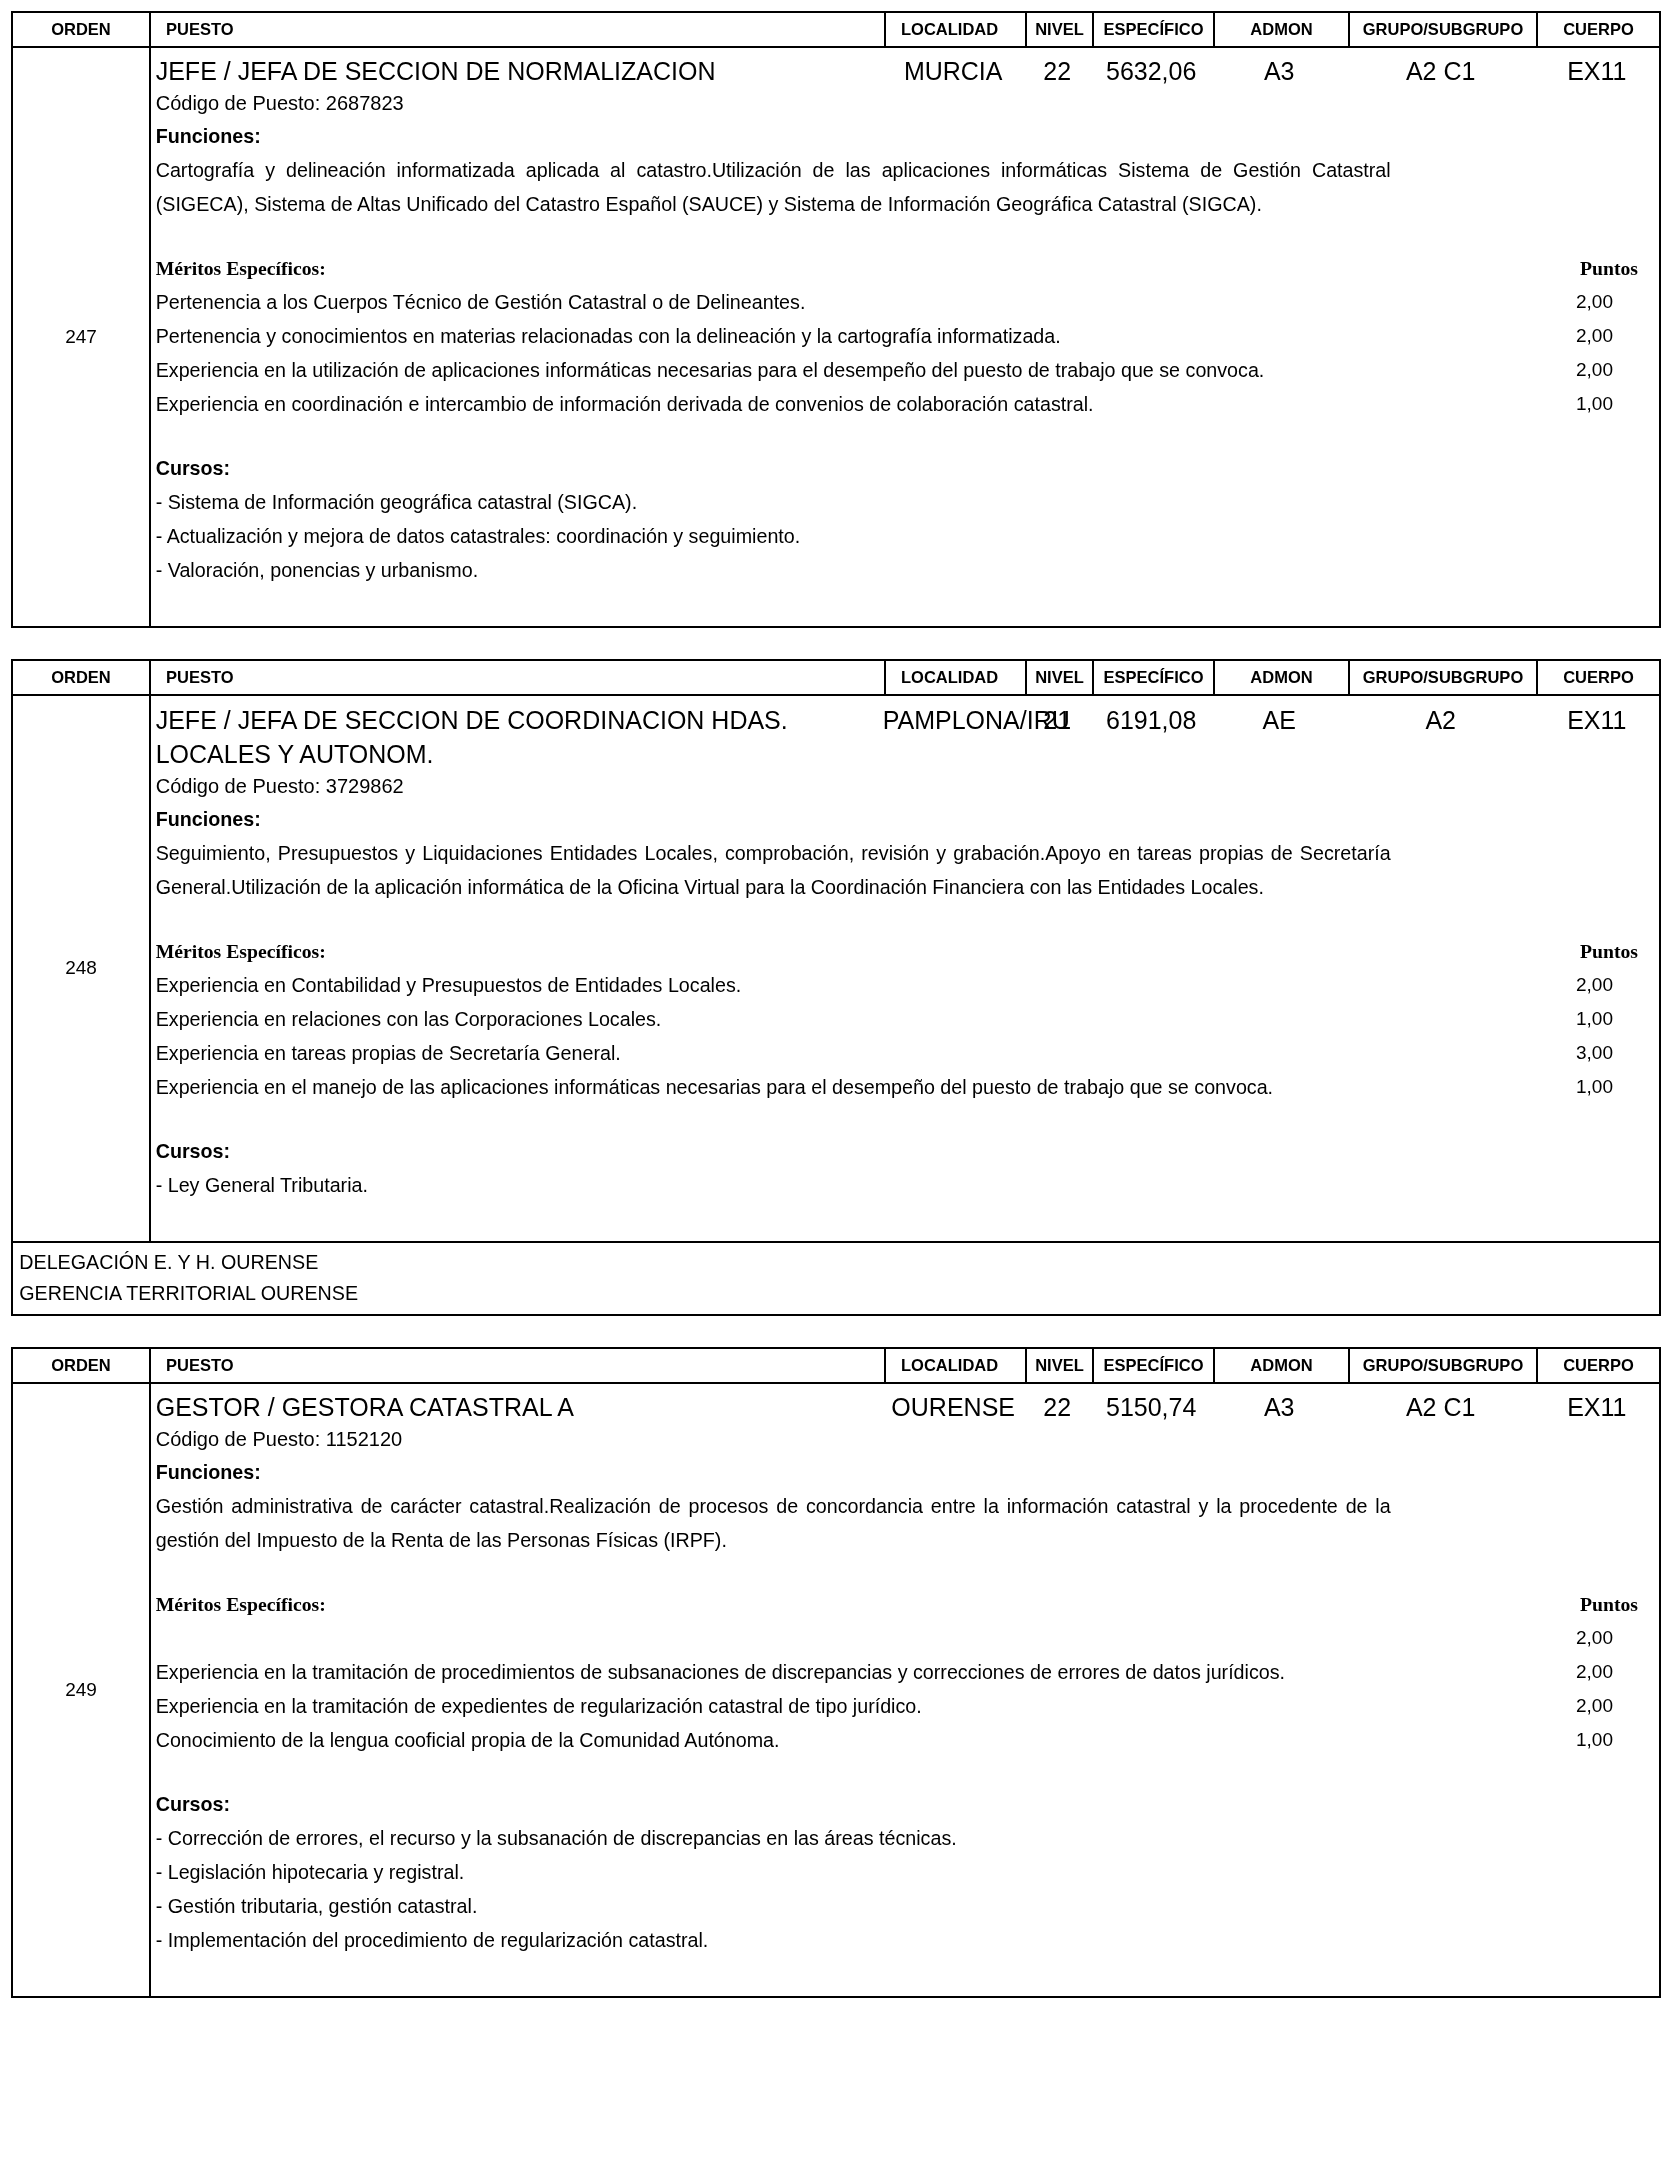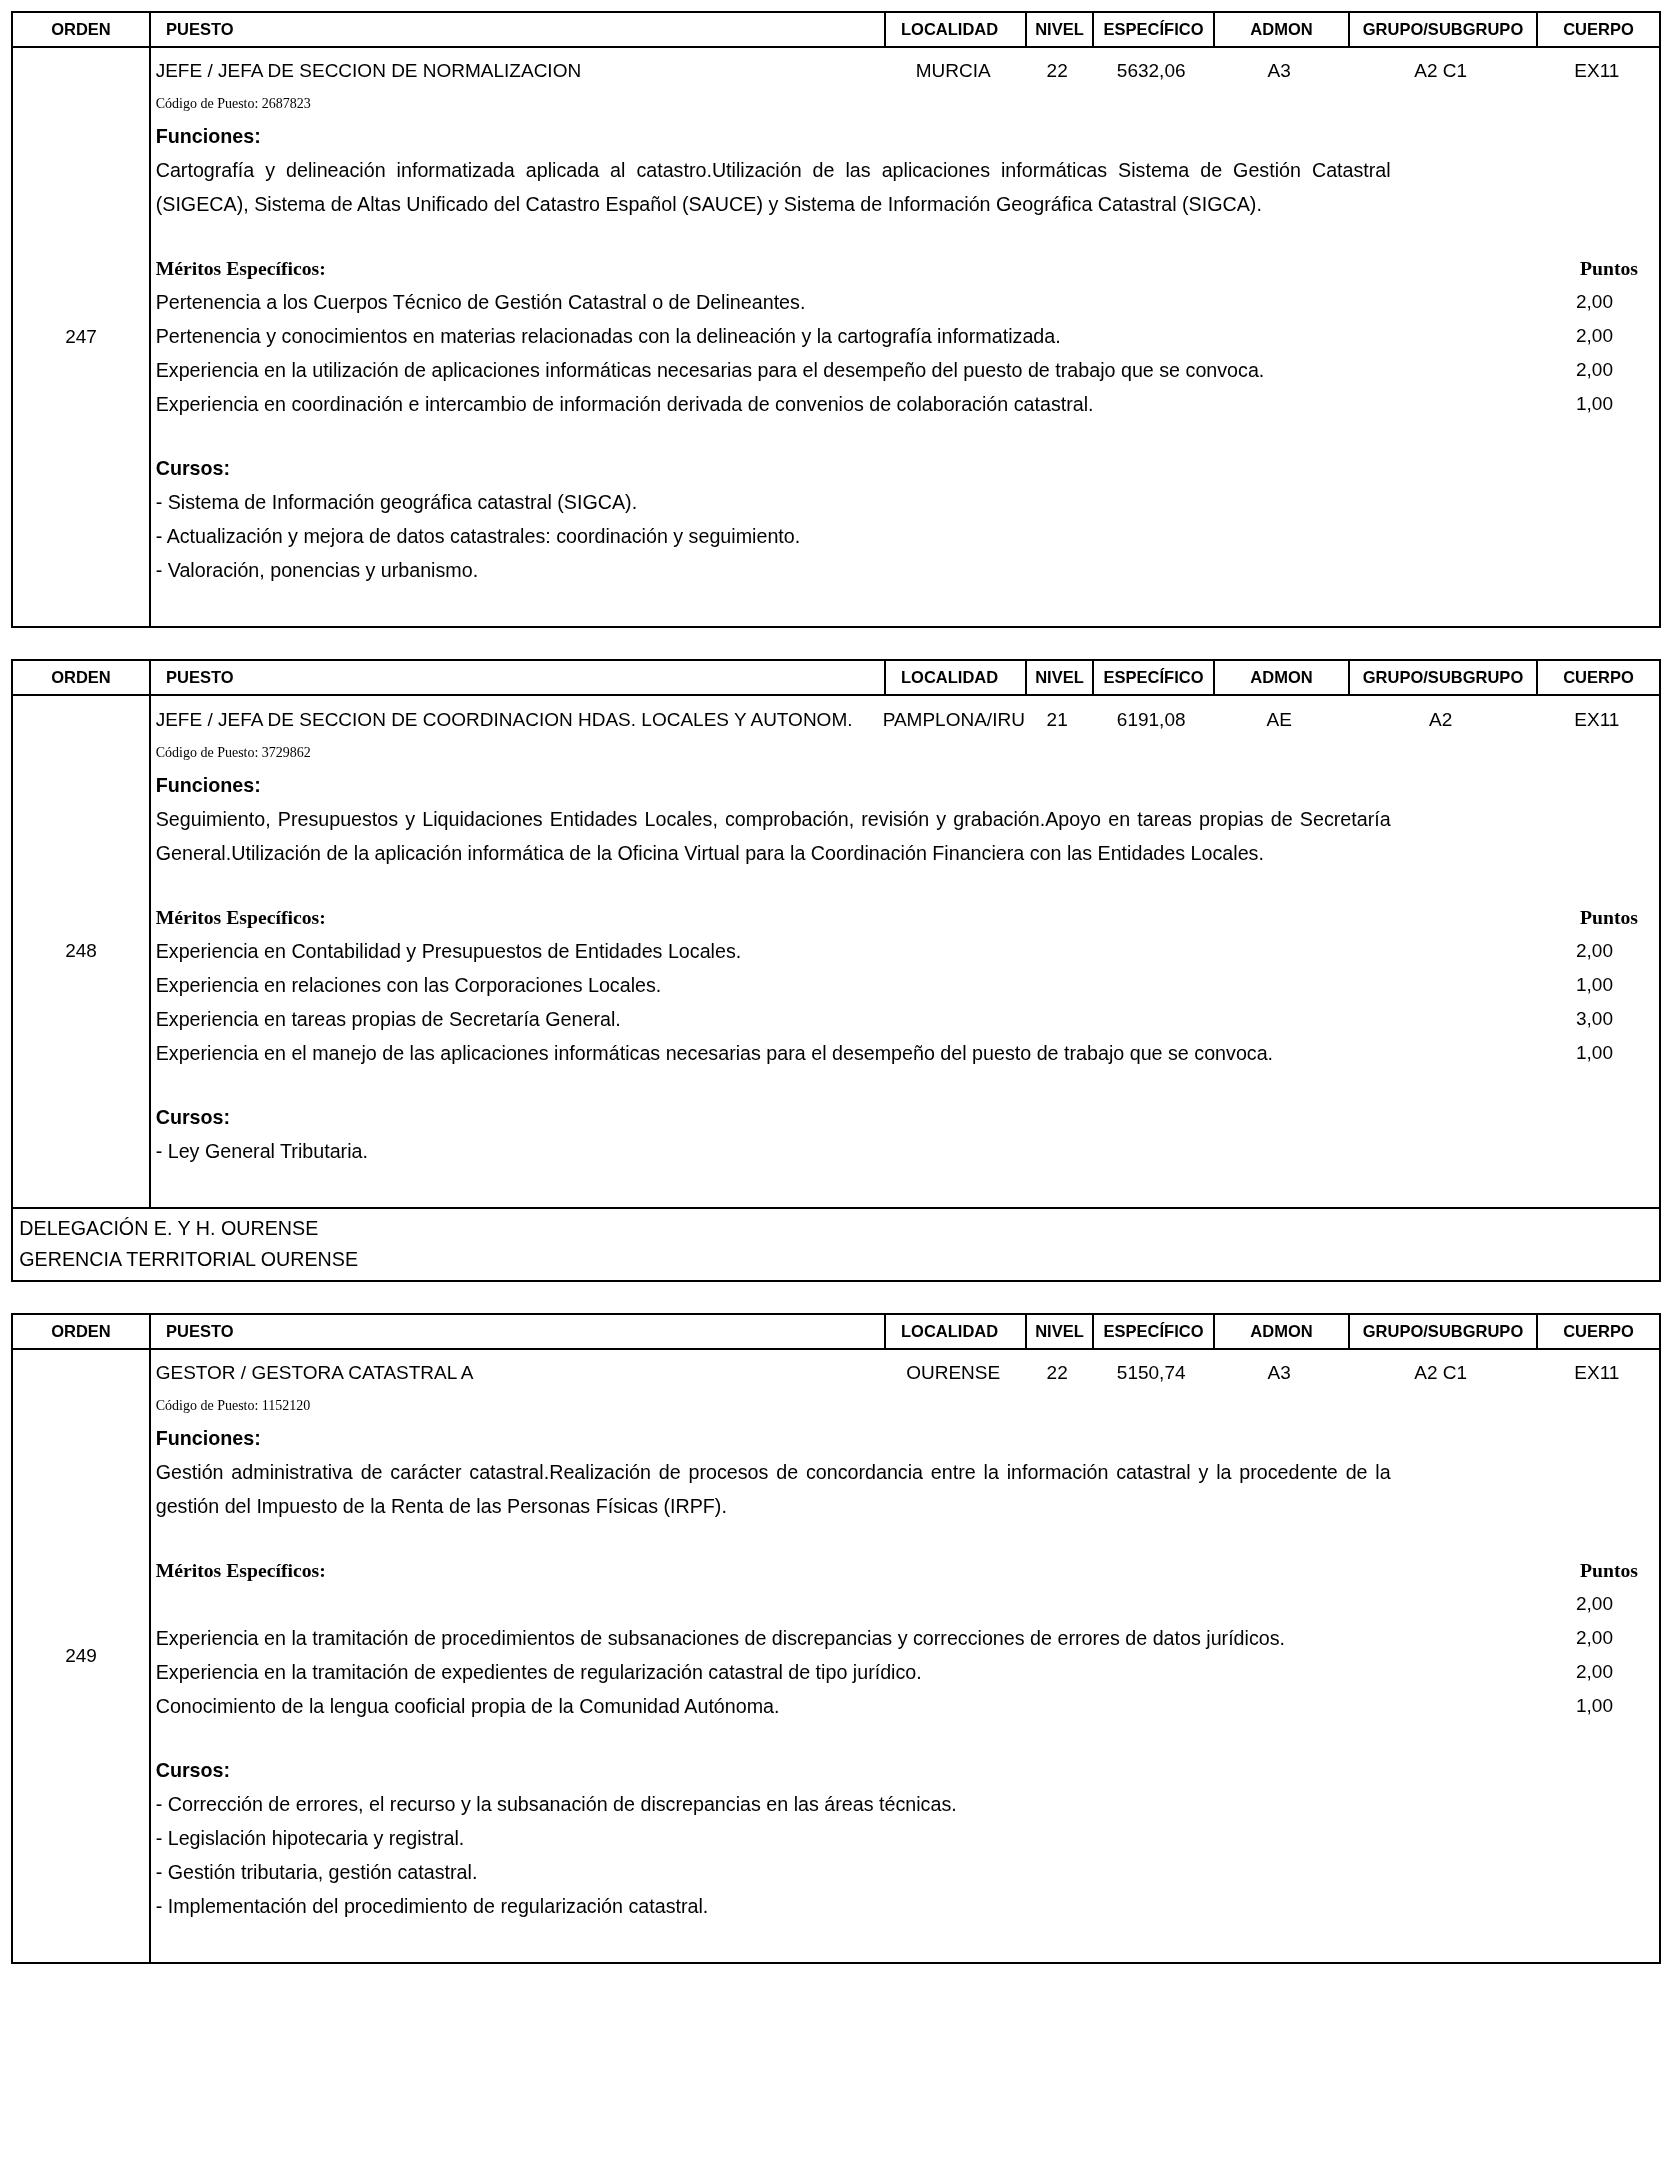--- a/index.html
+++ b/index.html
@@ -27,30 +27,30 @@
   .th-cuerpo{flex:1;border-right:none;}
   .entry{display:flex;}
   .orden-cell{
     box-sizing:border-box;width:138px;flex:none;border-right:2.4px solid #000;
     display:flex;align-items:center;justify-content:center;font-size:19px;
   }
   .content{
     flex:1;box-sizing:border-box;padding:6.3px 0 39px 4.7px;
     font-size:19.7px;line-height:34px;
   }
-  .title-row{display:flex;align-items:baseline;font-size:19px;line-height:34px;}
+  .title-row{display:flex;align-items:baseline;font-size:25px;line-height:34px;}
   .puesto-title{width:727px;box-sizing:border-box;}
   .val{text-align:center;box-sizing:border-box;}
   .v-localidad{width:141px;}
   .v-nivel{width:67px;}
   .v-especifico{width:121px;}
   .v-admon{width:135px;}
   .v-grupo{width:188px;}
   .v-cuerpo{flex:1;}
-  .codigo{font-size:14px;line-height:31px;font-family:Liberation Serif, serif;}
+  .codigo{font-size:20px;line-height:31px;}
   .b{font-weight:bold;}
   .para{width:1235px;text-align:justify;}
   .mh{display:flex;justify-content:space-between;margin-top:30px;padding-right:21px;font-family:Liberation Serif, serif;}
   .merit{display:flex;align-items:flex-start;gap:16px;}
   .mtext{width:1235px;text-align:justify;}
   .mpts{flex:1;text-align:right;padding-right:46px;font-size:19px;line-height:34px;}
   .cursos-label{margin-top:30px;}
   .section-box{
     border:2.4px solid #000;border-top:none;
     padding:4.7px 6.3px;font-size:19.7px;line-height:31px;

